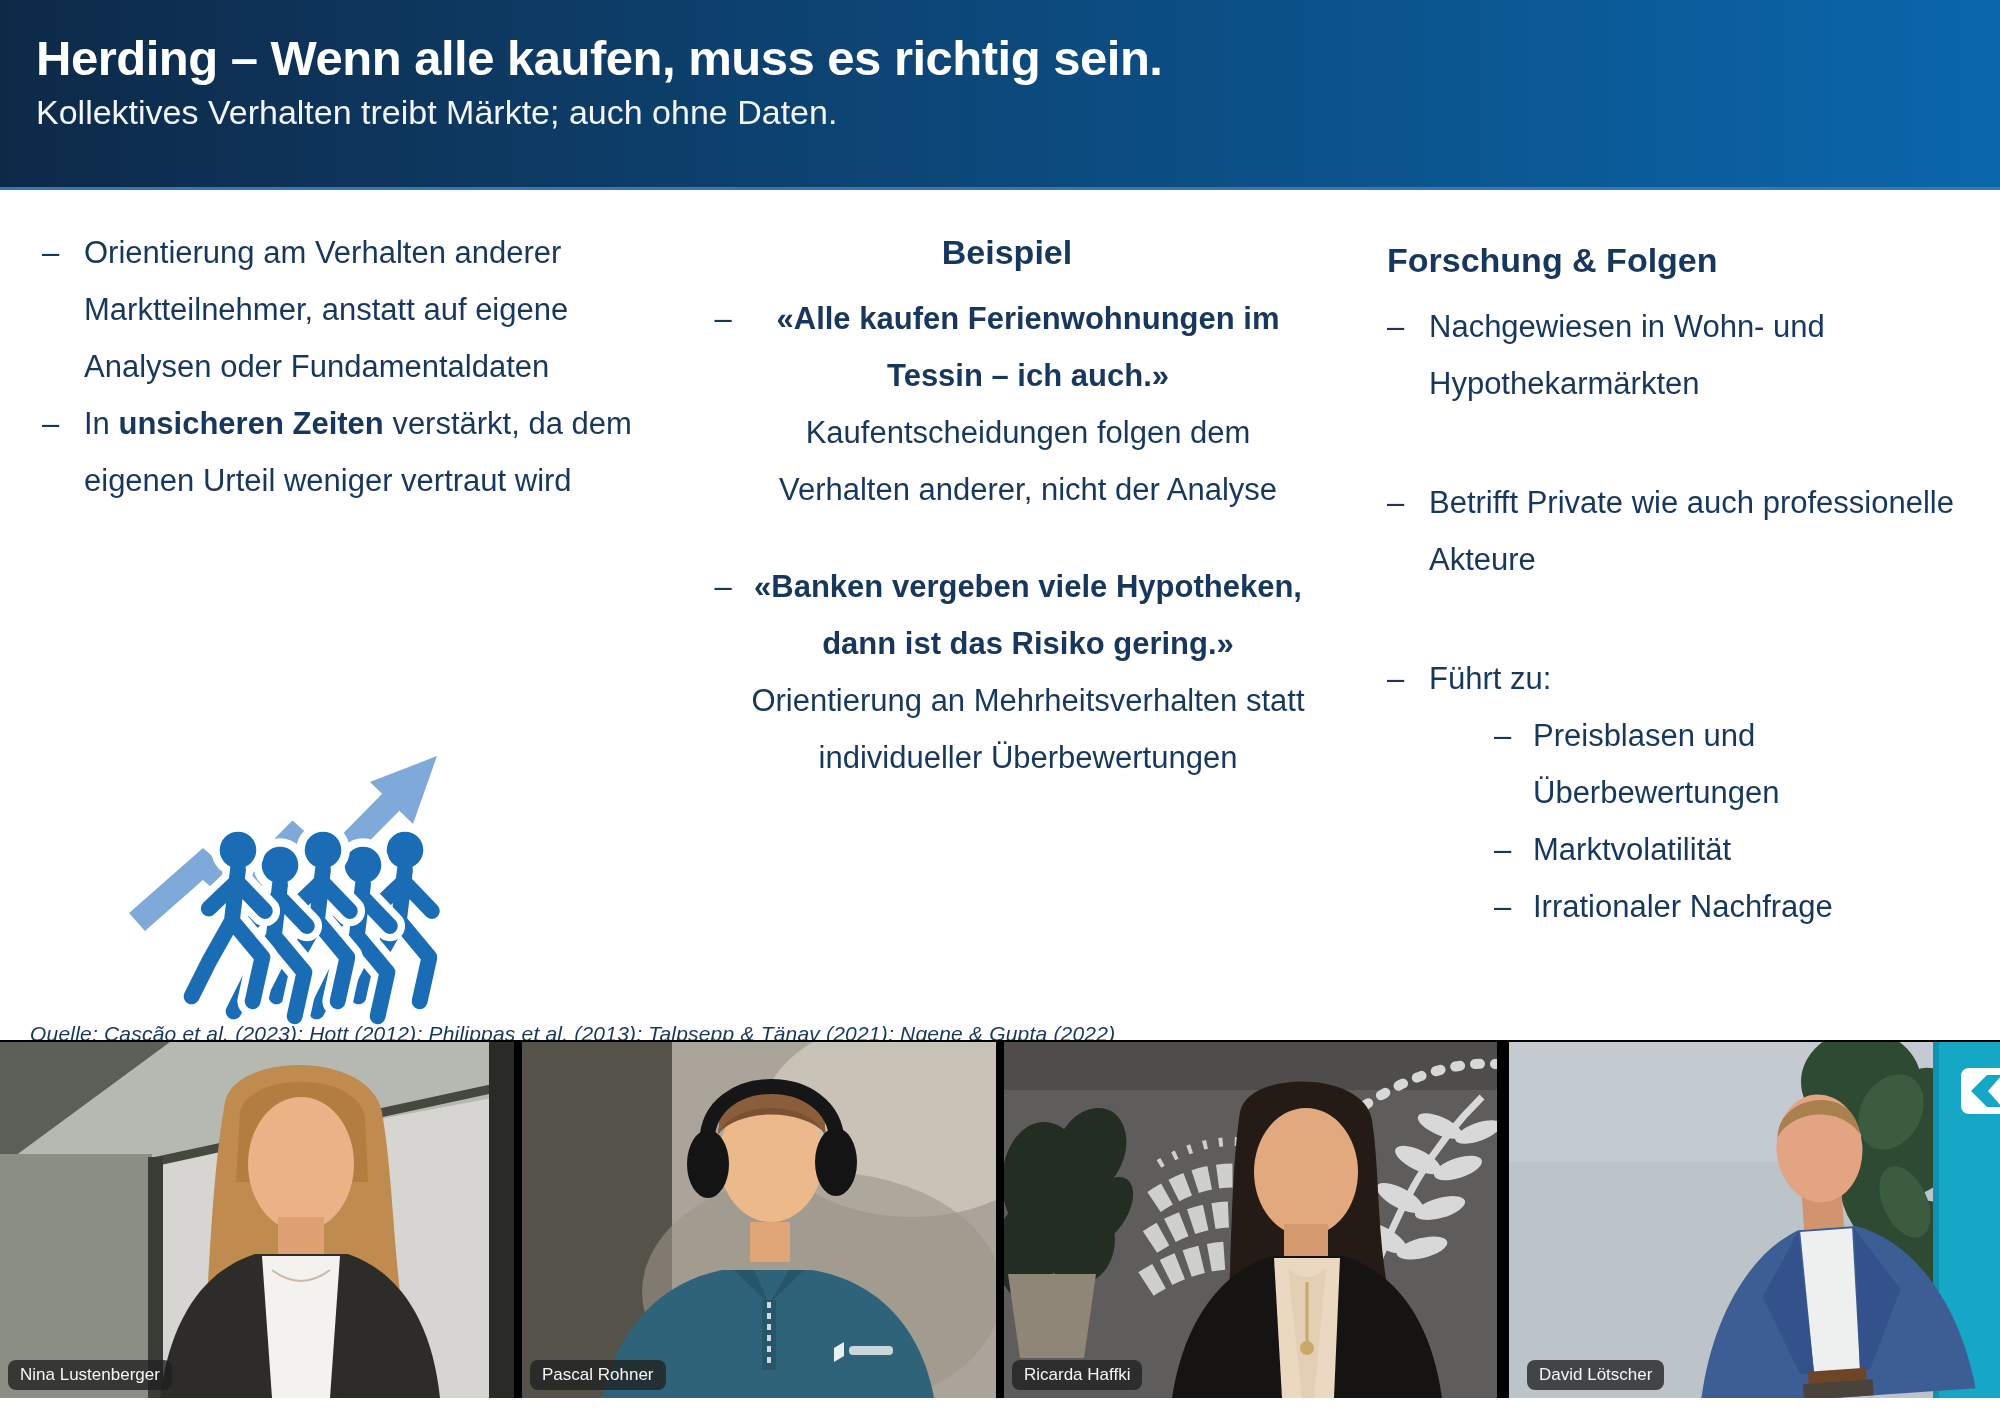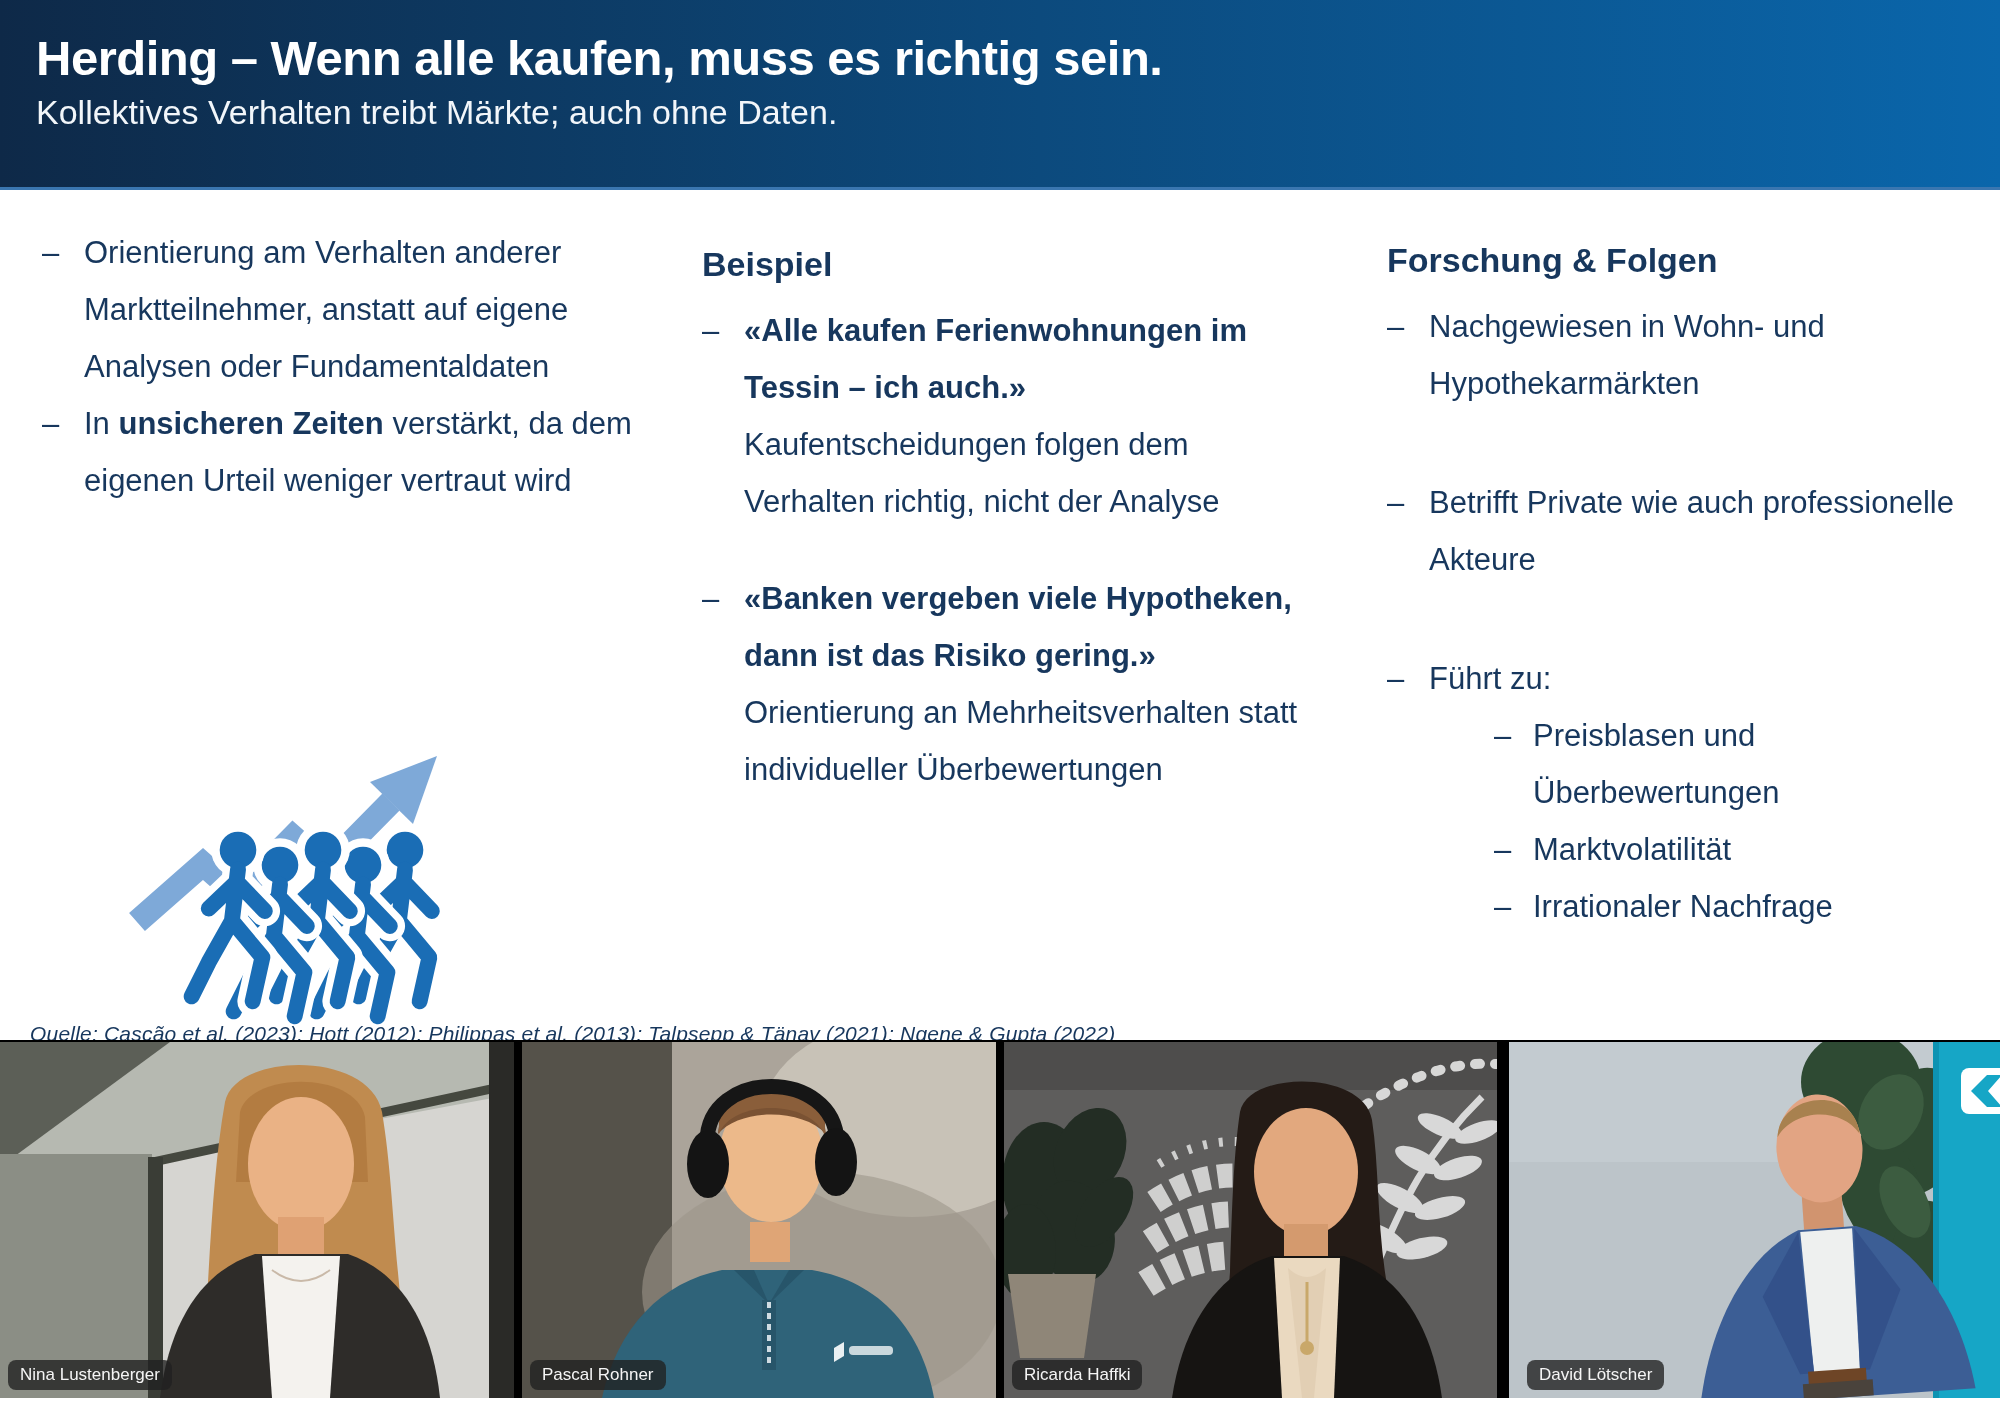--- a/index.html
+++ b/index.html
@@ -13,21 +13,21 @@
     position:absolute;left:0;top:0;width:2000px;height:190px;
     background:linear-gradient(90deg,#0e2948 0%,#0c4a7d 52%,#0a66ab 100%);
     border-bottom:3px solid #3a76b0;
     color:#ffffff;padding:30px 0 0 36px;
   }
   .slide-title{font-size:49px;font-weight:700;letter-spacing:-0.5px;line-height:56px;}
   .slide-subtitle{font-size:34px;font-weight:400;line-height:44px;margin-top:4px;color:#f2f6fa;}
   
   .column{position:absolute;color:#17375d;font-size:31px;line-height:57px;}
   .col-0{left:42px;top:224px;width:640px;}
-  .col-1{left:702px;top:240px;width:610px;}
+  .col-1{left:702px;top:228px;width:610px;text-align:center;}
   .col-2{left:1387px;top:236px;width:600px;}
   .col-heading{font-size:34px;font-weight:700;line-height:48px;margin-bottom:14px;}
   .bullet{display:flex;align-items:flex-start;}
   .col-1 .bullet{margin-bottom:40px;}
   .col-2 .bullet{margin-bottom:62px;}
   .bullet .dash{width:42px;flex:0 0 42px;}
   .bullet-text{flex:1;}
   .seg.bold{font-weight:700;}
   .seg.block{display:block;}
   .sublist{margin-left:65px;}
@@ -76,21 +76,21 @@
         </div>
         <div class="bullet">
           <span class="dash">–</span>
           <div class="bullet-text"><span class="seg">In </span><span class="seg bold">unsicheren Zeiten</span><span class="seg"> verstärkt, da dem eigenen Urteil weniger vertraut wird</span></div>
         </div>
       </div>
       <div class="column col-1">
         <div class="col-heading">Beispiel</div>
         <div class="bullet">
           <span class="dash">–</span>
-          <div class="bullet-text"><span class="seg bold block">«Alle kaufen Ferienwohnungen im Tessin – ich auch.»</span><span class="seg">Kaufentscheidungen folgen dem Verhalten richtig, nicht der Analyse</span></div>
+          <div class="bullet-text"><span class="seg bold block">«Alle kaufen Ferienwohnungen im Tessin – ich auch.»</span><span class="seg">Kaufentscheidungen folgen dem Verhalten anderer, nicht der Analyse</span></div>
         </div>
         <div class="bullet">
           <span class="dash">–</span>
           <div class="bullet-text"><span class="seg bold">«Banken vergeben viele Hypotheken, dann ist das Risiko gering.»</span><span class="seg">  Orientierung an Mehrheitsverhalten statt individueller Überbewertungen</span></div>
         </div>
       </div>
       <div class="column col-2">
         <div class="col-heading">Forschung &amp; Folgen</div>
         <div class="bullet">
           <span class="dash">–</span>

